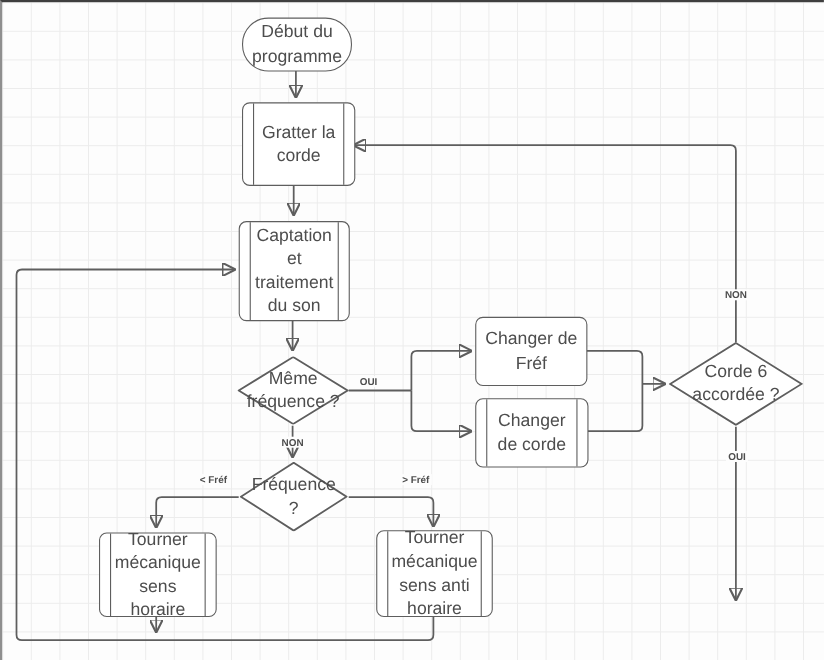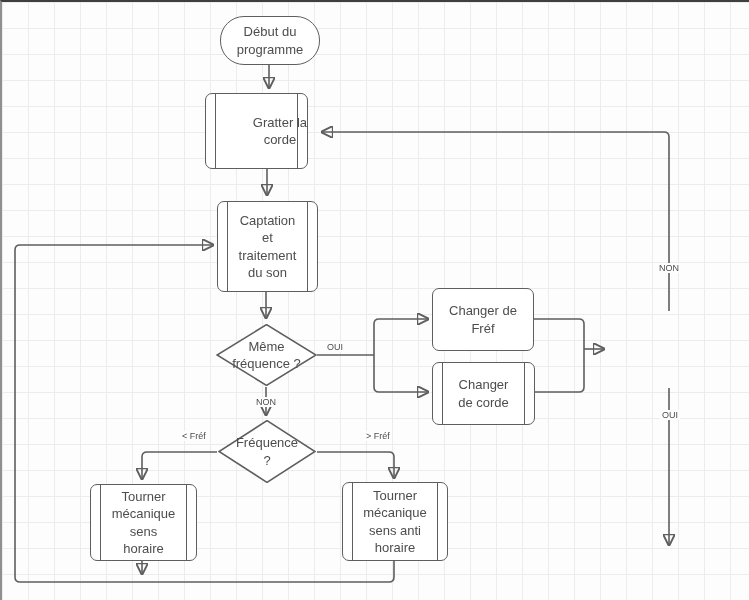--- a/index.html
+++ b/index.html
@@ -15,38 +15,38 @@
       linear-gradient(to bottom,#ececec 1px,transparent 1px);
     background-size:26px 26px;
     font-family:"Liberation Sans",sans-serif;
   }
   .edges{position:absolute;left:0;top:0;width:747px;height:598px;}
   .edges path{fill:none;stroke:#5e5e5e;stroke-width:1.6;}
   .node{
     position:absolute;
     display:flex;align-items:center;justify-content:center;
     text-align:center;
-    font-size:13px;line-height:1.32;color:#4d4d4d;
+    font-size:16px;line-height:1.32;color:#4d4d4d;
     white-space:pre-line;
   }
   .box{background:#ffffff;border:1.6px solid #5e5e5e;border-radius:7px;}
   .subroutine{background:#ffffff;border:1.6px solid #5e5e5e;border-radius:7px;}
   .subroutine::before,.subroutine::after{
     content:"";position:absolute;top:0;bottom:0;width:0;
     border-left:1.4px solid #5e5e5e;
   }
   .subroutine::before{left:9px;}
   .subroutine::after{right:9px;}
   .terminator{background:#ffffff;border:1.6px solid #5e5e5e;border-radius:24px;}
   .decision{background:transparent;border:none;}
   .decision svg{position:absolute;left:0;top:0;width:100%;height:100%;}
   .decision .dlabel{position:relative;z-index:1;}
   .edge-label{
     position:absolute;transform:translate(-50%,-50%);
-    font-size:9px;font-weight:normal;color:#4d4d4d;
+    font-size:9px;font-weight:bold;color:#4d4d4d;
     background:#fdfdfd;padding:0 2px;white-space:nowrap;z-index:2;
   }
 </style>
 </head>
 <body>
 
 <div class="canvas">
 
   <svg class="edges">
     <defs>
@@ -70,21 +70,21 @@
     <path d="M315 450 H387 Q392 450 392 455 V476" marker-end="url(#arrow)"></path>
     <path d="M140 558 V572" marker-end="url(#arrow)"></path>
     <path d="M392 558 V575 Q392 580 387 580 H18 Q13 580 13 575 V248 Q13 243 18 243 H211" marker-end="url(#arrow)"></path>
   </svg>
 
   <div class="node terminator" style="left:218px;top:14px;width:98px;height:47px;">
     <span>Début du
 programme</span>
   </div>
 
-  <div class="node subroutine" style="left:203px;top:91px;width:101px;height:74px;justify-content:flex-end;">
+  <div class="node subroutine" style="left:218px;top:91px;width:101px;height:74px;">
     <span>Gratter la
 corde</span>
   </div>
 
   <div class="node subroutine" style="left:215px;top:199px;width:99px;height:89px;">
     <span>Captation
 et
 traitement
 du son</span>
   </div>
@@ -100,20 +100,27 @@
   <div class="node box" style="left:430px;top:286px;width:100px;height:61px;align-items:center;">
     <span>Changer de
 Fréf</span>
   </div>
 
   <div class="node subroutine" style="left:430px;top:360px;width:101px;height:61px;">
     <span>Changer
 de corde</span>
   </div>
 
+  <div class="node decision" style="left:606px;top:309px;width:122px;height:76px;">
+    <svg viewBox="0 0 100 100" preserveAspectRatio="none">
+      <polygon points="50,1 99,50 50,99 1,50" fill="#ffffff" stroke="#5e5e5e" stroke-width="1.6" vector-effect="non-scaling-stroke"></polygon>
+    </svg>
+    <span class="dlabel">Corde 6
+accordée ?</span>
+  </div>
 
   <div class="node decision" style="left:216px;top:418px;width:98px;height:63px;">
     <svg viewBox="0 0 100 100" preserveAspectRatio="none">
       <polygon points="50,1 99,50 50,99 1,50" fill="#ffffff" stroke="#5e5e5e" stroke-width="1.6" vector-effect="non-scaling-stroke"></polygon>
     </svg>
     <span class="dlabel">Fréquence
 ?</span>
   </div>
 
   <div class="node subroutine" style="left:88px;top:482px;width:105px;height:75px;">

